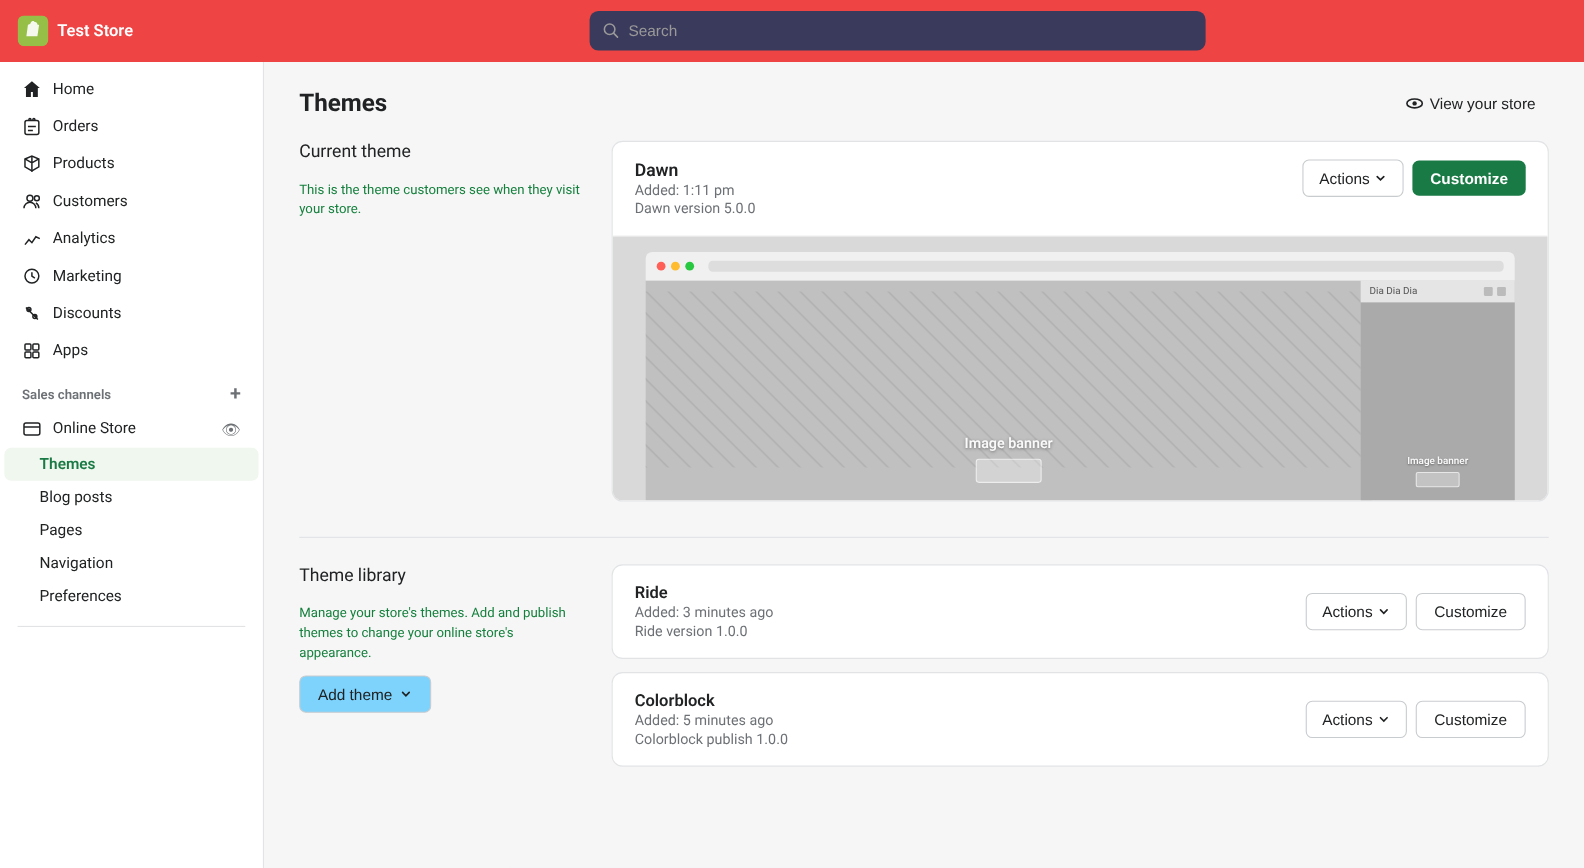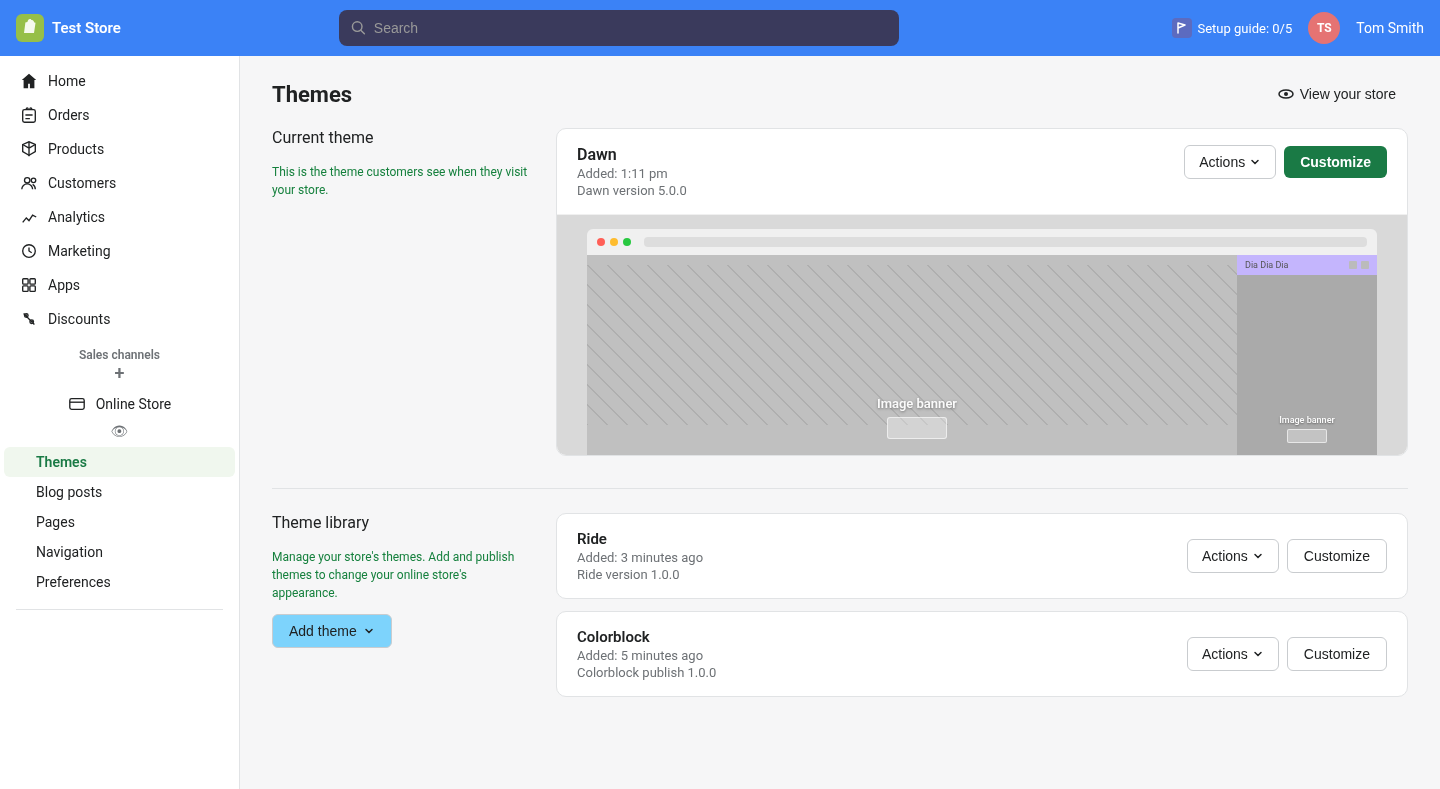--- a/index.html
+++ b/index.html
@@ -1,21 +1,21 @@
 <!DOCTYPE html>
 <html><head>
   <meta charset="utf-8">
   <style>
     * { box-sizing: border-box; margin: 0; padding: 0; }
     body { font-family: -apple-system, BlinkMacSystemFont, 'Segoe UI', Roboto, sans-serif; background: #f6f6f7; color: #202223; font-size: 14px; }
 
     
     .topnav {
       position: fixed; top: 0; left: 0; right: 0; height: 56px;
-      background: #3b82f6; display: flex; align-items: center;
+      background: #ef4444; display: flex; align-items: center;
       padding: 0 16px; z-index: 100; gap: 12px;
     }
     .topnav-logo { display: flex; align-items: center; gap: 8px; color: #fff; font-weight: 600; font-size: 15px; min-width: 180px; }
     .topnav-logo svg { width: 28px; height: 28px; }
     .topnav-search {
       flex: 1; max-width: 560px; margin: 0 auto;
       background: #3a3a5c; border-radius: 8px;
       display: flex; align-items: center; padding: 0 12px; gap: 8px; height: 36px;
     }
     .topnav-search input {
@@ -34,32 +34,31 @@
       background: #fff; border-right: 1px solid #e1e3e5; overflow-y: auto; padding: 8px 0;
     }
     .sidebar-item {
       display: flex; align-items: center; gap: 10px; padding: 8px 16px;
       cursor: pointer; color: #202223; font-size: 14px; border-radius: 6px; margin: 0 4px;
       text-decoration: none;
     }
     .sidebar-item svg { width: 18px; height: 18px; flex-shrink: 0; }
     .sidebar-section-title {
       font-size: 12px; color: #6d7175; font-weight: 600; padding: 12px 20px 4px;
-      display: flex; align-items: center; justify-content: space-between; flex-direction: column;
+      display: flex; align-items: center; justify-content: space-between;
     }
     .sidebar-sub-item {
       display: flex; align-items: center; padding: 7px 16px 7px 32px;
       cursor: pointer; color: #202223; font-size: 14px; border-radius: 6px; margin: 0 4px;
     }
     .sidebar-sub-item.active { color: #1a7a45; font-weight: 600; background: #f0f7ee; }
     .sidebar-parent {
       display: flex; align-items: center; gap: 10px; padding: 8px 16px;
       cursor: pointer; color: #202223; font-size: 14px; border-radius: 6px; margin: 0 4px;
       justify-content: space-between;
-      flex-direction: column;
     }
     .sidebar-parent-left { display: flex; align-items: center; gap: 10px; }
     .eye-icon-small { font-size: 14px; color: #6d7175; }
 
     
     .main {
       margin-top: 56px; margin-left: 240px; padding: 24px 32px; min-height: calc(100vh - 56px);
     }
     .page-header {
       display: flex; align-items: center; justify-content: space-between; margin-bottom: 20px;
@@ -143,32 +142,20 @@
   </div>
 
   <div class="topnav-search">
     <svg width="16" height="16" viewBox="0 0 16 16" fill="none">
       <circle cx="6.5" cy="6.5" r="5" stroke="#999" stroke-width="1.5"></circle>
       <path d="M10.5 10.5L14 14" stroke="#999" stroke-width="1.5" stroke-linecap="round"></path>
     </svg>
     <input type="text" placeholder="Search" style="">
   </div>
 
-  <div class="topnav-right">
-    <div class="setup-guide">
-      <div class="setup-guide-icon">
-        <svg width="12" height="12" viewBox="0 0 12 12" fill="none">
-          <path d="M2 1v10M2 1l7 2-7 3" stroke="white" stroke-width="1.5" stroke-linecap="round" stroke-linejoin="round"></path>
-        </svg>
-      </div>
-      <span>Setup guide: 0/5</span>
-    </div>
-    <div class="avatar">TS</div>
-    <span class="user-name">Tom Smith</span>
-  </div>
 </nav>
 
 <aside class="sidebar">
 
   <div class="sidebar-item">
     <svg class="icon-svg" viewBox="0 0 20 20" fill="currentColor">
         <path d="M10 2L2 9h2v9h5v-5h2v5h5V9h2L10 2z"></path>
       </svg>
     <span>Home</span>
   </div>
@@ -204,34 +191,34 @@
   </div>
   <div class="sidebar-item">
     <svg class="icon-svg" viewBox="0 0 20 20" fill="none" stroke="currentColor" stroke-width="1.5">
         <path d="M3 10c0-3.9 3.1-7 7-7s7 3.1 7 7-3.1 7-7 7S3 13.9 3 10z"></path>
         <path d="M10 6v4l3 2"></path>
       </svg>
     <span>Marketing</span>
   </div>
   <div class="sidebar-item">
     <svg class="icon-svg" viewBox="0 0 20 20" fill="none" stroke="currentColor" stroke-width="1.5">
+        <path d="M4 4l12 12M7 6.5a.5.5 0 110-1 .5.5 0 010 1zM13.5 13a.5.5 0 110-1 .5.5 0 010 1z"></path>
+        <circle cx="7" cy="6" r="2"></circle>
+        <circle cx="13" cy="13" r="2"></circle>
+      </svg>
+    <span>Discounts</span>
+  </div>
+  <div class="sidebar-item">
+    <svg class="icon-svg" viewBox="0 0 20 20" fill="none" stroke="currentColor" stroke-width="1.5">
         <rect x="3" y="3" width="6" height="6" rx="1"></rect>
         <rect x="11" y="3" width="6" height="6" rx="1"></rect>
         <rect x="3" y="11" width="6" height="6" rx="1"></rect>
         <rect x="11" y="11" width="6" height="6" rx="1"></rect>
       </svg>
     <span>Apps</span>
-  </div>
-  <div class="sidebar-item">
-    <svg class="icon-svg" viewBox="0 0 20 20" fill="none" stroke="currentColor" stroke-width="1.5">
-        <path d="M4 4l12 12M7 6.5a.5.5 0 110-1 .5.5 0 010 1zM13.5 13a.5.5 0 110-1 .5.5 0 010 1z"></path>
-        <circle cx="7" cy="6" r="2"></circle>
-        <circle cx="13" cy="13" r="2"></circle>
-      </svg>
-    <span>Discounts</span>
   </div>
 
   <div class="sidebar-section-title">
     <span>Sales channels</span>
     <span style="cursor:pointer;font-size:18px;color:#6d7175">+</span>
   </div>
 
   <div class="sidebar-parent">
     <div class="sidebar-parent-left">
       <svg class="icon-svg" viewBox="0 0 20 20" fill="none" stroke="currentColor" stroke-width="1.5">
@@ -311,21 +298,21 @@
             </div>
 
             <div style="position:absolute;top:40px;left:30px;right:160px;bottom:0;background:#c0c0c0;display:flex;flex-direction:column;justify-content:flex-end;padding-bottom:16px;align-items:center;">
 
               <div style="position:absolute;top:10px;left:0;right:0;bottom:30px;opacity:0.3;background:repeating-linear-gradient(45deg,#888 0,#888 1px,transparent 0,transparent 50%) 0 0 / 20px 20px;"></div>
               <span style="font-size:13px;color:rgba(255,255,255,0.95);font-weight:600;text-shadow:0 1px 3px rgba(0,0,0,0.4);z-index:1;">Image banner</span>
               <div style="width:60px;height:22px;background:rgba(255,255,255,0.3);border:1px solid rgba(255,255,255,0.6);border-radius:3px;margin-top:6px;z-index:1;"></div>
             </div>
 
             <div style="position:absolute;top:40px;right:30px;width:140px;bottom:0;background:#c8c8c8;display:flex;flex-direction:column;">
-              <div style="background:#c4b5fd;padding:5px 8px;font-size:9px;color:#555;display:flex;align-items:center;justify-content:space-between;">
+              <div style="background:#e5e5e5;padding:5px 8px;font-size:9px;color:#555;display:flex;align-items:center;justify-content:space-between;">
                 <span>Dia Dia Dia</span>
                 <div style="display:flex;gap:4px;">
                   <div style="width:8px;height:8px;background:#bbb;border-radius:1px;"></div>
                   <div style="width:8px;height:8px;background:#bbb;border-radius:1px;"></div>
                 </div>
               </div>
               <div style="flex:1;background:#aaa;display:flex;flex-direction:column;align-items:center;justify-content:flex-end;padding-bottom:12px;">
                 <span style="font-size:9px;color:rgba(255,255,255,0.95);font-weight:600;text-shadow:0 1px 2px rgba(0,0,0,0.4);">Image banner</span>
                 <div style="width:40px;height:14px;background:rgba(255,255,255,0.3);border:1px solid rgba(255,255,255,0.6);border-radius:2px;margin-top:4px;"></div>
               </div>

